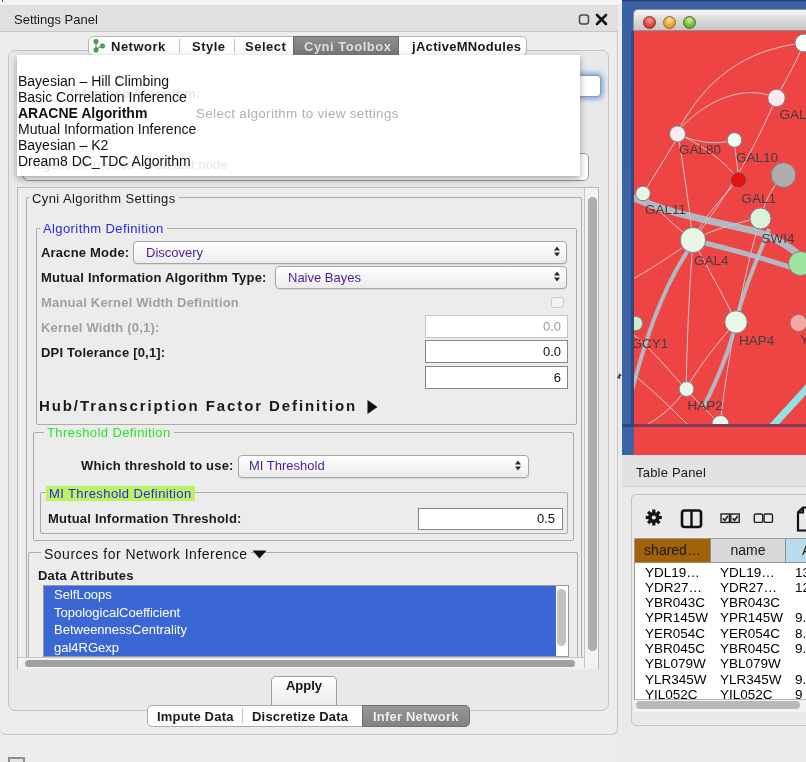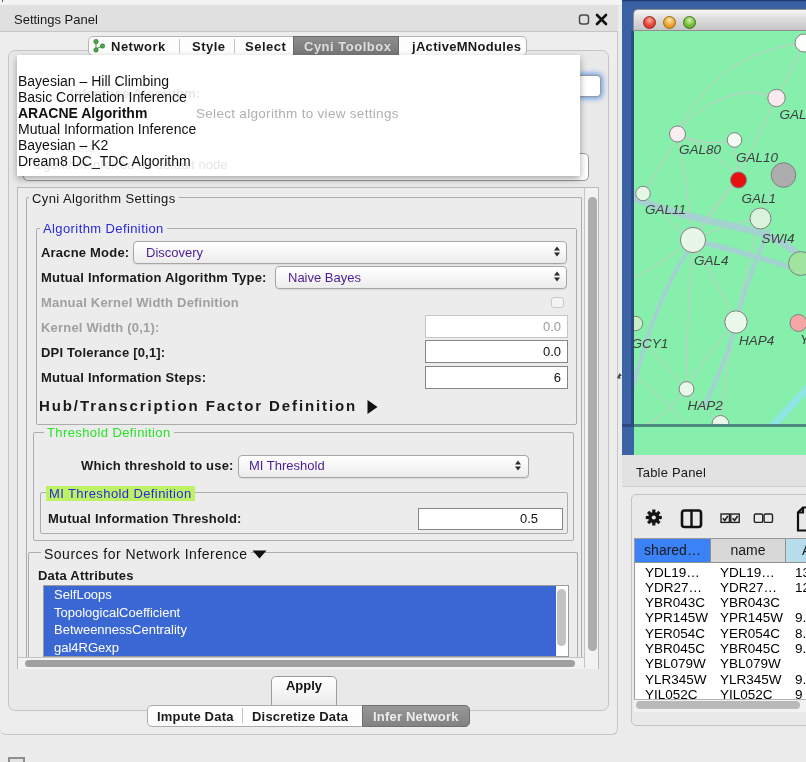--- a/index.html
+++ b/index.html
@@ -19,21 +19,21 @@
 <div class="abs" style="left:2px;top:0;width:1px;height:2px;background:#555;"></div>
 
 <div class="abs" style="left:622px;top:0;width:184px;height:455px;background:linear-gradient(#16315e 0px,#3a61a3 2px,#3b63a5 60%,#3b63a5 100%);"></div>
 
 <div class="abs" style="left:633px;top:9px;width:173px;height:22px;background:linear-gradient(#f6f6f6,#dcdcdc 45%,#c6c6c6);border:1px solid #8f8f8f;border-right:none;border-radius:5px 0 0 0;box-sizing:border-box;"></div>
 <div class="abs" style="left:643px;top:15.5px;width:11px;height:11px;border-radius:50%;background:radial-gradient(circle at 50% 30%,#ffb0a0 0%,#e84a3c 50%,#c02c20 100%);border:0.5px solid #98251c;"></div>
 <div class="abs" style="left:663px;top:15.5px;width:11px;height:11px;border-radius:50%;background:radial-gradient(circle at 50% 30%,#ffe9b0 0%,#f0a83a 50%,#cf8414 100%);border:0.5px solid #9a6a10;"></div>
 <div class="abs" style="left:682.5px;top:15.5px;width:11px;height:11px;border-radius:50%;background:radial-gradient(circle at 50% 30%,#d8f0b0 0%,#7cc240 50%,#4e9420 100%);border:0.5px solid #3f7416;"></div>
 
 <div class="abs" style="left:631px;top:31px;width:175px;height:393px;background:#2c4a7f;"></div>
-<div class="abs" style="left:634px;top:31px;width:172px;height:498px;background:#86efac;overflow:hidden;font-style:italic;">
+<div class="abs" style="left:634px;top:31px;width:172px;height:498px;background:#ef4444;overflow:hidden;">
 <svg width="172" height="393" viewBox="0 0 172 393">
   <g fill="none" stroke="#c9c9c9" stroke-width="1">
     <path d="M142,67 Q162,32 170,12"></path>
     <path d="M142,67 C110,52 70,70 44,100"></path>
     <path d="M170,12 C110,18 70,50 44,100"></path>
     <path d="M44,103 C60,110 85,125 100,143"></path>
     <path d="M44,103 C50,140 55,175 59,209"></path>
     <path d="M44,103 C70,115 90,112 100,109"></path>
     <path d="M100,109 L104,141"></path>
     <path d="M59,209 C70,185 90,165 104,149"></path>
@@ -119,21 +119,21 @@
     <rect x="133.1" y="20" width="8.4" height="8.4" rx="1.5"></rect>
   </g>
   <g fill="none" stroke="#222" stroke-width="1.6">
     <path d="M91.8,24.2 l2,2.2 3,-4.4"></path>
     <path d="M101.6,24.2 l2,2.2 3,-4.4"></path>
   </g>
   <path d="M172,13.5 h8 v23 h-13 v-18 z M172,13.5 v5 h-5" fill="none" stroke="#111" stroke-width="2.2"></path>
 </svg>
 
 <div class="abs" style="left:634px;top:538px;width:172px;height:173px;background:#fff;border-top:1px solid #9a9a9a;border-left:1px solid #9a9a9a;overflow:hidden;">
-  <div class="abs" style="left:0;top:0;width:75px;height:23px;background:#3b82f6;border-right:1px solid #909090;border-bottom:1px solid #909090;text-align:center;font-size:14px;color:#1a1a1a;line-height:23px;">shared…</div>
+  <div class="abs" style="left:0;top:0;width:75px;height:23px;background:#a16207;border-right:1px solid #909090;border-bottom:1px solid #909090;text-align:center;font-size:14px;color:#1a1a1a;line-height:23px;">shared…</div>
   <div class="abs" style="left:76px;top:0;width:74px;height:23px;background:#d8d8d8;border-right:1px solid #909090;border-bottom:1px solid #909090;text-align:center;font-size:14px;color:#1a1a1a;line-height:23px;">name</div>
   <div class="abs" style="left:151px;top:0;width:21px;height:23px;background:#b7dcec;border-bottom:1px solid #909090;font-size:14px;color:#1a1a1a;line-height:23px;"><span style="padding-left:16px;">A</span></div>
   <div class="abs" style="left:0;top:25.5px;width:172px;font-size:13.5px;color:#000;line-height:15.3px;">
     <div><span style="padding-left:10px;">YDL19…</span><span class="abs" style="left:85px;">YDL19…</span><span class="abs" style="left:160px;">13</span></div>
     <div><span style="padding-left:10px;">YDR27…</span><span class="abs" style="left:85px;">YDR27…</span><span class="abs" style="left:160px;">12</span></div>
     <div><span style="padding-left:10px;">YBR043C</span><span class="abs" style="left:85px;">YBR043C</span></div>
     <div><span style="padding-left:10px;">YPR145W</span><span class="abs" style="left:85px;">YPR145W</span><span class="abs" style="left:160px;">9.</span></div>
     <div><span style="padding-left:10px;">YER054C</span><span class="abs" style="left:85px;">YER054C</span><span class="abs" style="left:160px;">8.</span></div>
     <div><span style="padding-left:10px;">YBR045C</span><span class="abs" style="left:85px;">YBR045C</span><span class="abs" style="left:160px;">9.</span></div>
     <div><span style="padding-left:10px;">YBL079W</span><span class="abs" style="left:85px;">YBL079W</span></div>
@@ -203,21 +203,20 @@
 
 <div class="abs lbl" style="left:41px;top:295px;color:#a0a0a0;">Manual Kernel Width Definition</div>
 <div class="abs" style="left:551px;top:297px;width:13px;height:11px;background:#f4f4f4;border:1px solid #c9c9c9;border-radius:3px;box-sizing:border-box;"></div>
 
 <div class="abs lbl" style="left:41px;top:320px;color:#a0a0a0;">Kernel Width (0,1):</div>
 <div class="abs field" style="left:425px;top:315px;width:143px;height:23px;border-color:#c6c6c6;color:#9b9b9b;line-height:21px;padding-right:6px;box-sizing:border-box;">0.0</div>
 
 <div class="abs lbl" style="left:41px;top:345px;">DPI Tolerance [0,1]:</div>
 <div class="abs field" style="left:425px;top:340px;width:143px;height:23px;line-height:21px;padding-right:6px;box-sizing:border-box;">0.0</div>
 
-<div class="abs lbl" style="left:41px;top:370px;">Mutual Information Steps:</div>
 <div class="abs field" style="left:425px;top:366px;width:143px;height:23px;line-height:21px;padding-right:6px;box-sizing:border-box;">6</div>
 
 <div class="abs lbl" style="left:39px;top:397px;font-size:15px;letter-spacing:1.9px;">Hub/Transcription Factor Definition</div>
 <svg class="abs" style="left:366px;top:399px;" width="13" height="16" viewBox="0 0 13 16">
       <path d="M1.5,1 L11.5,8 L1.5,15 Z" fill="#111"></path>
     </svg>
 
 <div class="abs gbox" style="left:33px;top:432px;width:539px;height:107px;"></div>
 <div class="abs title" style="left:44px;top:425px;color:#28e428;background:#ececec;">Threshold Definition</div>
 
@@ -225,21 +224,21 @@
 <div class="abs combo" style="left:238px;top:455px;width:289px;height:21px;"></div>
 <div class="abs combotext" style="left:249px;top:458px;">MI Threshold</div>
 <svg class="abs" style="left:514px;top:460px;" width="8" height="11" viewBox="0 0 8 11">
       <path d="M4,0.5 L7,4.5 H1 Z" fill="#2a2a2a"></path>
       <path d="M4,10.5 L1,6.5 H7 Z" fill="#2a2a2a"></path>
     </svg>
 
 <div class="abs gbox" style="left:40px;top:492px;width:526px;height:40px;"></div>
 <div class="abs title" style="left:46px;top:486px;color:#2929dd;background:#bef264;">MI Threshold Definition</div>
 <div class="abs lbl" style="left:48px;top:511px;">Mutual Information Threshold:</div>
-<div class="abs field" style="left:418px;top:508px;width:145px;height:22px;line-height:20px;padding-right:24px;box-sizing:border-box;">0.5</div>
+<div class="abs field" style="left:418px;top:508px;width:145px;height:22px;line-height:20px;padding-right:7px;box-sizing:border-box;">0.5</div>
 
 <div class="abs gbox" style="left:28px;top:552px;width:548px;height:108px;border-bottom:none;"></div>
 <div class="abs title" style="left:41px;top:546px;font-size:14px;letter-spacing:0.5px;">Sources for Network Inference</div>
 <svg class="abs" style="left:252px;top:550px;" width="15" height="9" viewBox="0 0 15 9">
       <path d="M0.5,0.5 L14.5,0.5 L7.5,8.5 Z" fill="#111"></path>
     </svg>
 <div class="abs lbl" style="left:38px;top:568px;">Data Attributes</div>
 
 <div class="abs" style="left:43px;top:585px;width:526px;height:72px;background:#ffffff;border:1px solid #9a9a9a;box-sizing:border-box;"></div>
 <div class="abs" style="left:44px;top:586px;width:512px;height:70px;background:#3a67d3;color:#fff;font-size:13px;line-height:17.5px;padding-left:10px;box-sizing:border-box;">SelfLoops<br>TopologicalCoefficient<br>BetweennessCentrality<br>gal4RGexp</div>

